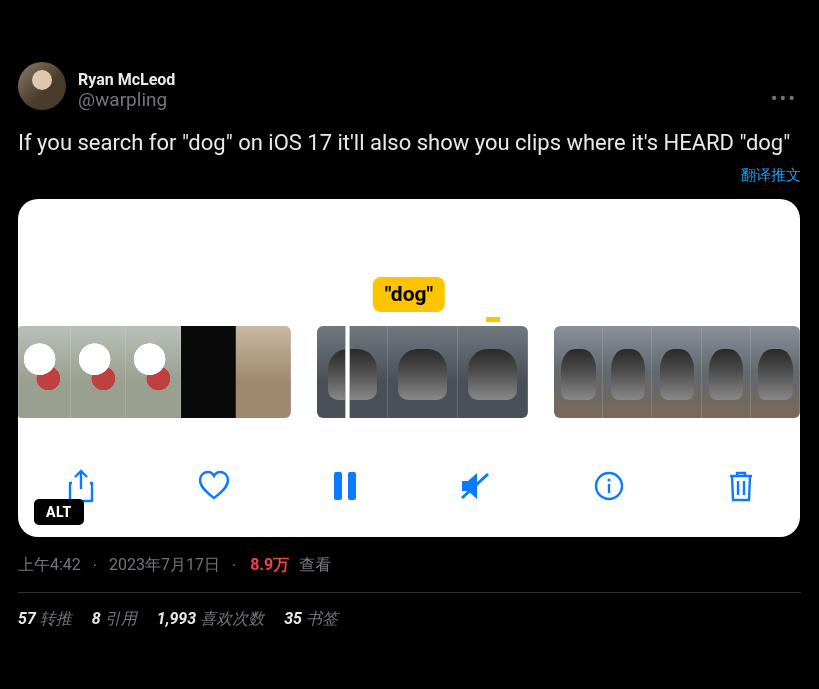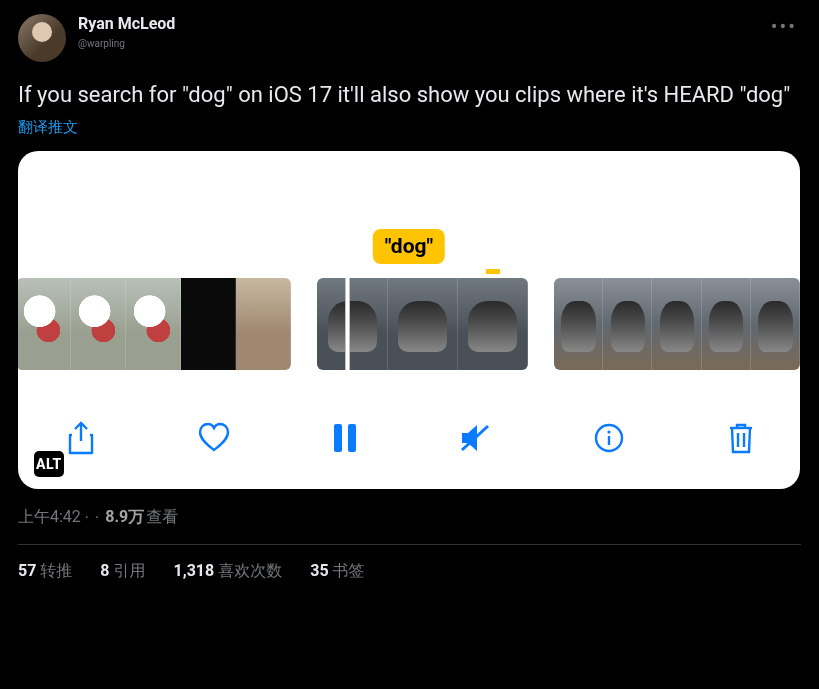--- a/index.html
+++ b/index.html
@@ -9,21 +9,22 @@
     height: 689px;
     font-family: -apple-system, BlinkMacSystemFont, "Segoe UI", Roboto, Helvetica, Arial, sans-serif;
     color: #e7e9ea;
     overflow: hidden;
   }
   .tweet {
     padding: 14px 18px 0 18px;
   }
   .header {
     display: flex;
-    align-items: flex-start;
+    align-items: flex-end;
+    margin-top: 48px;
   }
   .avatar {
     width: 48px;
     height: 48px;
     border-radius: 50%;
     background: linear-gradient(135deg, #8a7a6a 0%, #4a3a2a 60%);
     flex-shrink: 0;
     margin-right: 12px;
     overflow: hidden;
     position: relative;
@@ -37,21 +38,21 @@
     border-radius: 50%;
   }
   .names { flex: 1; min-width: 0; }
   .display-name {
     font-weight: 700;
     font-size: 16px;
     color: #e7e9ea;
     line-height: 20px;
   }
   .handle {
-    font-size: 10px;
+    font-size: 19px;
     color: #71767b;
     line-height: 20px;
   }
   .more {
     color: #71767b;
     font-size: 20px;
     letter-spacing: 2px;
     padding: 0 4px;
     cursor: pointer;
   }
@@ -60,20 +61,21 @@
     font-size: 22px;
     line-height: 30px;
     color: #e7e9ea;
     font-weight: 400;
   }
   .translate {
     margin-top: 8px;
     font-size: 15px;
     color: #1d9bf0;
     cursor: pointer;
+    text-align: right;
   }
   .media-card {
     margin-top: 14px;
     width: 782px;
     height: 338px;
     background: #fff;
     border-radius: 20px;
     position: relative;
     overflow: hidden;
   }
@@ -180,44 +182,45 @@
   }
   .tb-icon svg { display: block; }
   .alt-badge {
     position: absolute;
     left: 16px;
     bottom: 12px;
     background: #000;
     color: #fff;
     font-weight: 800;
     font-size: 14px;
-    padding: 5px 2px;
+    padding: 5px 12px;
     border-radius: 5px;
     letter-spacing: 0.5px;
   }
   .meta-row {
     margin-top: 18px;
     display: flex;
     align-items: center;
     font-size: 16px;
     color: #71767b;
-    gap: 2px;
+    gap: 10px;
   }
   .meta-row .dot { margin: 0 2px; }
-  .meta-row .views-num { color: #a3a3a3; font-weight: 700; margin-left: 2px; }
+  .meta-row .views-num { color: #ef4444; font-weight: 700; margin-left: 2px; }
   .divider {
     margin-top: 16px;
     border-top: 1px solid #2f3336;
   }
   .stats-row {
     margin-top: 16px;
     display: flex;
-    gap: 28px;
+    gap: 20px;
     font-size: 16px;
     color: #71767b;
+    font-style: italic;
   }
   .stat .num { color: #e7e9ea; font-weight: 700; margin-right: 4px; }
 </style>
 </head>
 <body>
 
 <div class="tweet">
 
   <div class="header">
     <div class="avatar"></div>
@@ -301,35 +304,36 @@
         </svg>
       </span>
     </div>
 
     <div class="alt-badge">ALT</div>
   </div>
 
   <div class="meta-row">
     <span>上午4:42</span>
     <span class="dot">·</span>
+    <span>2023年7月17日</span>
     <span class="dot">·</span>
     <span class="views-num">8.9万</span>
     <span>查看</span>
   </div>
 
   <div class="divider"></div>
 
   <div class="stats-row">
     <span class="stat">
       <span class="num">57</span><span>转推</span>
     </span>
     <span class="stat">
       <span class="num">8</span><span>引用</span>
     </span>
     <span class="stat">
-      <span class="num">1,318</span><span>喜欢次数</span>
+      <span class="num">1,993</span><span>喜欢次数</span>
     </span>
     <span class="stat">
       <span class="num">35</span><span>书签</span>
     </span>
   </div>
 
 </div>
 
 </body></html>

